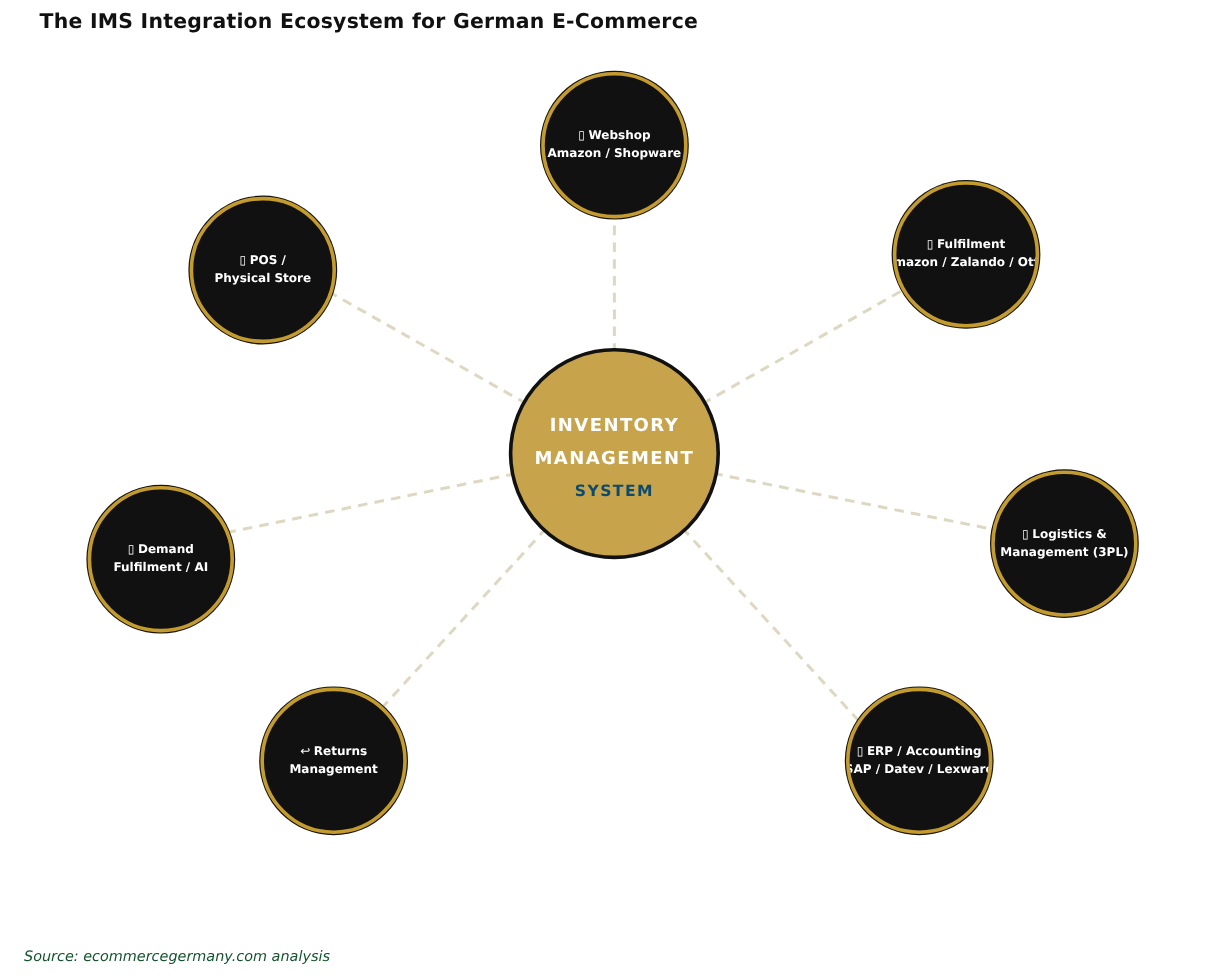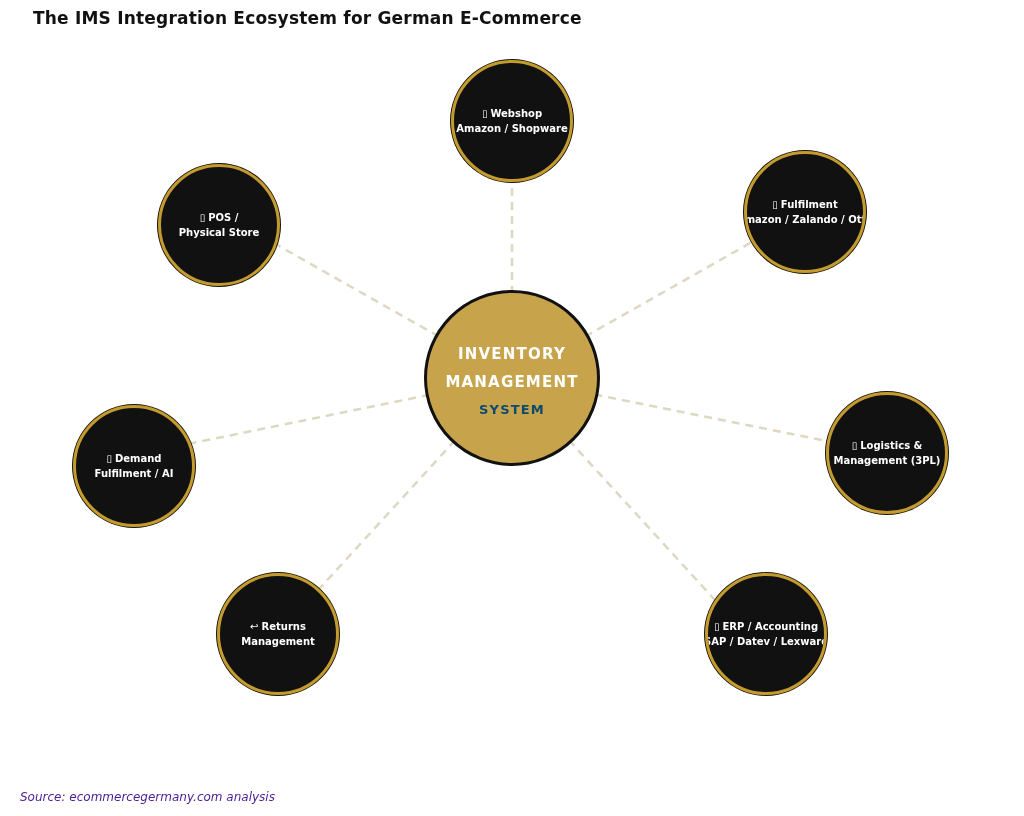--- a/index.html
+++ b/index.html
@@ -18,21 +18,21 @@
     font-weight: bold;
     color: #111111;
     letter-spacing: 0.2px;
   }
   .source {
     position: absolute;
     left: 20px;
     top: 790px;
     font-size: 12px;
     font-style: italic;
-    color: #4c1d95;
+    color: #14532d;
   }
   svg.connectors {
     position: absolute;
     left: 0;
     top: 0;
     z-index: 0;
   }
   svg.connectors line {
     stroke: #ded8c2;
     stroke-width: 2.5;

